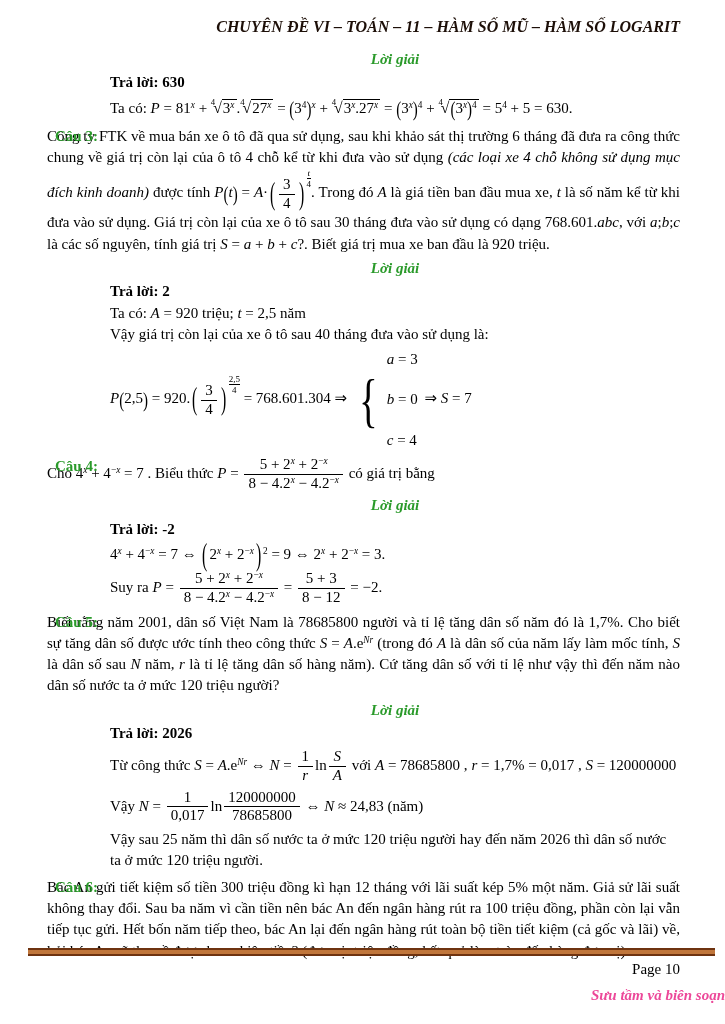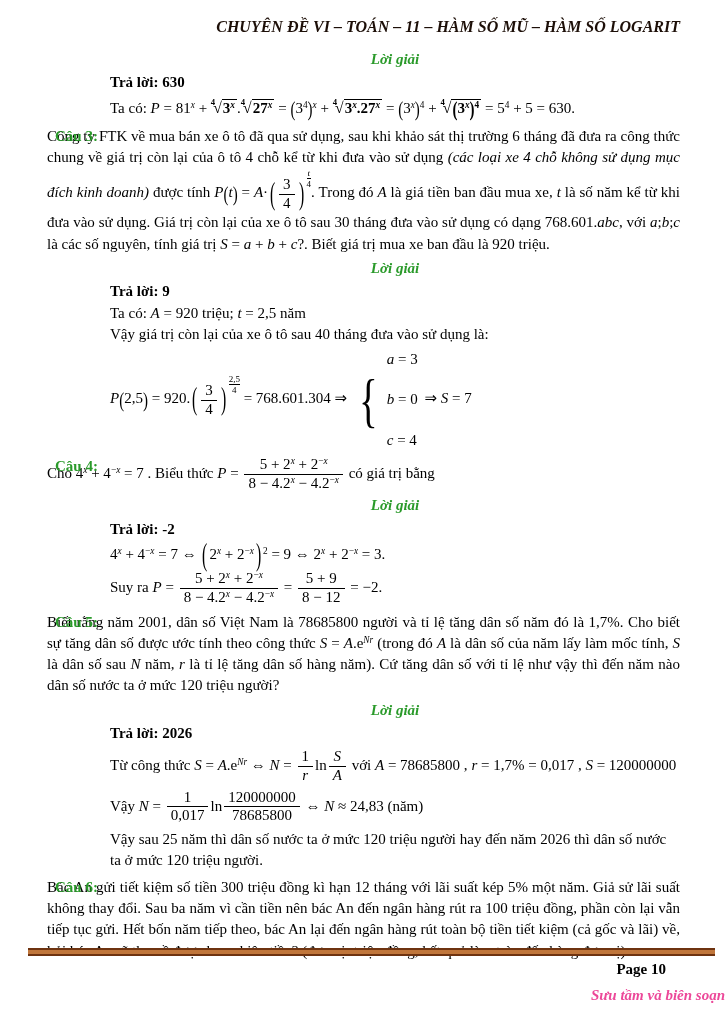--- a/index.html
+++ b/index.html
@@ -18,74 +18,74 @@
   sup{font-size:0.62em;vertical-align:0.55em;line-height:0;}
   
   .fr{display:inline-block;vertical-align:middle;text-align:center;line-height:1.18;margin:0 2px;}
   .fr .n{display:block;padding:0 4px;}
   .fr .d{display:block;border-top:1px solid #000;padding:0 4px;}
   
   .sfr{display:inline-block;font-size:0.6em;vertical-align:1.15em;text-align:center;line-height:1.12;margin-left:1px;}
   .sfr .n{display:block;}
   .sfr .d{display:block;border-top:1px solid #000;}
   
-  .rt{white-space:nowrap;font-weight:bold;}
+  .rt{white-space:nowrap;}
   .ri{font-size:0.58em;vertical-align:0.9em;margin-right:-2px;}
   .rs{font-size:1.05em;}
   .ov{border-top:1px solid #000;padding:0 2px 0 1px;}
   
   .bp{display:inline-block;transform:scaleY(1.35);vertical-align:-1px;}
   .bp2{display:inline-block;transform:scaleY(2.1) scaleX(1.05);vertical-align:middle;margin:0 2px;}
   
   .cases{display:inline-flex;align-items:center;vertical-align:middle;margin:0 3px;}
   .brace{font-size:60px;font-weight:200;line-height:0;margin-right:4px;display:inline-block;transform:scaleX(0.65);}
   .ccol{display:inline-flex;flex-direction:column;row-gap:19px;text-align:left;}
   
   .footer-rule{position:absolute;left:28px;right:10px;top:948px;height:4px;background:var(--rule_light,#c0763b);
                border-top:2px solid var(--rule_dark,#6e3310);border-bottom:2px solid var(--rule_dark,#6e3310);}
-  .page-number{position:absolute;top:959px;right:59px;font-weight:bold;}
+  .page-number{position:absolute;top:959px;right:45px;font-weight:normal;}
   .footer-note{position:absolute;top:985px;left:0;right:0;text-align:right;font-weight:bold;font-style:italic;color:#ec4899;}
 </style>
 </head>
 <body>
 
 <div class="page">
   <div class="content">
 
     <div class="doc-title">CHUYÊN ĐỀ VI – TOÁN – 11  – HÀM SỐ MŨ – HÀM SỐ LOGARIT</div>
 
     <div class="sol-head">Lời giải</div>
     <div class="answer">Trả lời: 630</div>
     <div class="mathline">Ta có: <i>P</i> = 81<sup><i>x</i></sup> + <span class="rt"><sup class="ri">4</sup><span class="rs">√</span><span class="ov">3<sup><i>x</i></sup></span></span>.<span class="rt"><sup class="ri">4</sup><span class="rs">√</span><span class="ov">27<sup><i>x</i></sup></span></span> = <span class="bp">(</span>3<sup>4</sup><span class="bp">)</span><sup><i>x</i></sup> + <span class="rt"><sup class="ri">4</sup><span class="rs">√</span><span class="ov">3<sup><i>x</i></sup>.27<sup><i>x</i></sup></span></span> = <span class="bp">(</span>3<sup><i>x</i></sup><span class="bp">)</span><sup>4</sup> + <span class="rt"><sup class="ri">4</sup><span class="rs">√</span><span class="ov"><span class="bp">(</span>3<sup><i>x</i></sup><span class="bp">)</span><sup>4</sup></span></span> = 5<sup>4</sup> + 5 = 630.</div>
 
     <div class="question">
       <span class="qlabel">Câu 3:</span>
       <div class="qtext">Công ty FTK về mua bán xe ô tô đã qua sử dụng, sau khi khảo sát thị trường 6 tháng đã đưa ra công thức chung về giá trị còn lại của ô tô 4 chỗ kể từ khi đưa vào sử dụng <i>(các loại xe 4 chỗ không sử dụng mục đích kinh doanh)</i> được tính <i>P</i><span class="bp">(</span><i>t</i><span class="bp">)</span> = <i>A</i>·<span class="bp2">(</span><span class="fr"><span class="n">3</span><span class="d">4</span></span><span class="bp2">)</span><span class="sfr"><span class="n"><i>t</i></span><span class="d">4</span></span>. Trong đó <i>A</i> là giá tiền ban đầu mua xe, <i>t</i> là số năm kể từ khi đưa vào sử dụng. Giá trị còn lại của xe ô tô sau 30 tháng đưa vào sử dụng có dạng 768.601.<i>abc</i>, với <i>a</i>;<i>b</i>;<i>c</i> là các số nguyên, tính giá trị <i>S</i> = <i>a</i> + <i>b</i> + <i>c</i>?. Biết giá trị mua xe ban đầu là 920 triệu.</div>
     </div>
     <div class="sol-head">Lời giải</div>
-    <div class="answer">Trả lời: 9</div>
+    <div class="answer">Trả lời: 2</div>
     <div class="sline">Ta có: <i>A</i> = 920 triệu; <i>t</i> = 2,5 năm</div>
     <div class="sline">Vậy giá trị còn lại của xe ô tô sau 40 tháng đưa vào sử dụng là:</div>
     <div class="mathline"><i>P</i><span class="bp">(</span>2,5<span class="bp">)</span> = 920.<span class="bp2">(</span><span class="fr"><span class="n">3</span><span class="d">4</span></span><span class="bp2">)</span><span class="sfr"><span class="n">2,5</span><span class="d">4</span></span> = 768.601.304 ⇒ <span class="cases">
           <span class="brace">{</span>
           <span class="ccol">
             <span><i>a</i> = 3</span>
             <span><i>b</i> = 0</span>
             <span><i>c</i> = 4</span>
           </span>
         </span> ⇒ <i>S</i> = 7</div>
 
     <div class="question">
       <span class="qlabel">Câu 4:</span>
       <div class="qtext">Cho 4<sup><i>x</i></sup> + 4<sup>−<i>x</i></sup> = 7 . Biểu thức <i>P</i> = <span class="fr"><span class="n">5 + 2<sup><i>x</i></sup> + 2<sup>−<i>x</i></sup></span><span class="d">8 − 4.2<sup><i>x</i></sup> − 4.2<sup>−<i>x</i></sup></span></span> có giá trị bằng</div>
     </div>
     <div class="sol-head">Lời giải</div>
     <div class="answer">Trả lời: -2</div>
     <div class="mathline">4<sup><i>x</i></sup> + 4<sup>−<i>x</i></sup> = 7 ⇔ <span class="bp2">(</span>2<sup><i>x</i></sup> + 2<sup>−<i>x</i></sup><span class="bp2">)</span><sup>2</sup> = 9 ⇔ 2<sup><i>x</i></sup> + 2<sup>−<i>x</i></sup> = 3.</div>
-    <div class="mathline">Suy ra <i>P</i> = <span class="fr"><span class="n">5 + 2<sup><i>x</i></sup> + 2<sup>−<i>x</i></sup></span><span class="d">8 − 4.2<sup><i>x</i></sup> − 4.2<sup>−<i>x</i></sup></span></span> = <span class="fr"><span class="n">5 + 9</span><span class="d">8 − 12</span></span> = −2.</div>
+    <div class="mathline">Suy ra <i>P</i> = <span class="fr"><span class="n">5 + 2<sup><i>x</i></sup> + 2<sup>−<i>x</i></sup></span><span class="d">8 − 4.2<sup><i>x</i></sup> − 4.2<sup>−<i>x</i></sup></span></span> = <span class="fr"><span class="n">5 + 3</span><span class="d">8 − 12</span></span> = −2.</div>
 
     <div class="question">
       <span class="qlabel">Câu 5:</span>
       <div class="qtext">Biết rằng năm 2001, dân số Việt Nam là 78685800 người và tỉ lệ tăng dân số năm đó là 1,7%. Cho biết sự tăng dân số được ước tính theo công thức <i>S</i> = <i>A</i>.e<sup><i>Nr</i></sup> (trong đó <i>A</i> là dân số của năm lấy làm mốc tính, <i>S</i> là dân số sau <i>N</i> năm, <i>r</i> là tỉ lệ tăng dân số hàng năm). Cứ tăng dân số với tỉ lệ như vậy thì đến năm nào dân số nước ta ở mức 120 triệu người?</div>
     </div>
     <div class="sol-head">Lời giải</div>
     <div class="answer">Trả lời: 2026</div>
     <div class="mathline">Từ công thức <i>S</i> = <i>A</i>.e<sup><i>Nr</i></sup> ⇔ <i>N</i> = <span class="fr"><span class="n">1</span><span class="d"><i>r</i></span></span>ln<span class="fr"><span class="n"><i>S</i></span><span class="d"><i>A</i></span></span> với <i>A</i> = 78685800 , <i>r</i> = 1,7% = 0,017 , <i>S</i> = 120000000</div>
     <div class="mathline">Vậy <i>N</i> = <span class="fr"><span class="n">1</span><span class="d">0,017</span></span>ln<span class="fr"><span class="n">120000000</span><span class="d">78685800</span></span> ⇔ <i>N</i> ≈ 24,83  (năm)</div>
     <div class="sline">Vậy sau 25 năm thì dân số nước ta ở mức 120 triệu người hay đến năm 2026 thì dân số nước ta ở mức 120 triệu người.</div>

